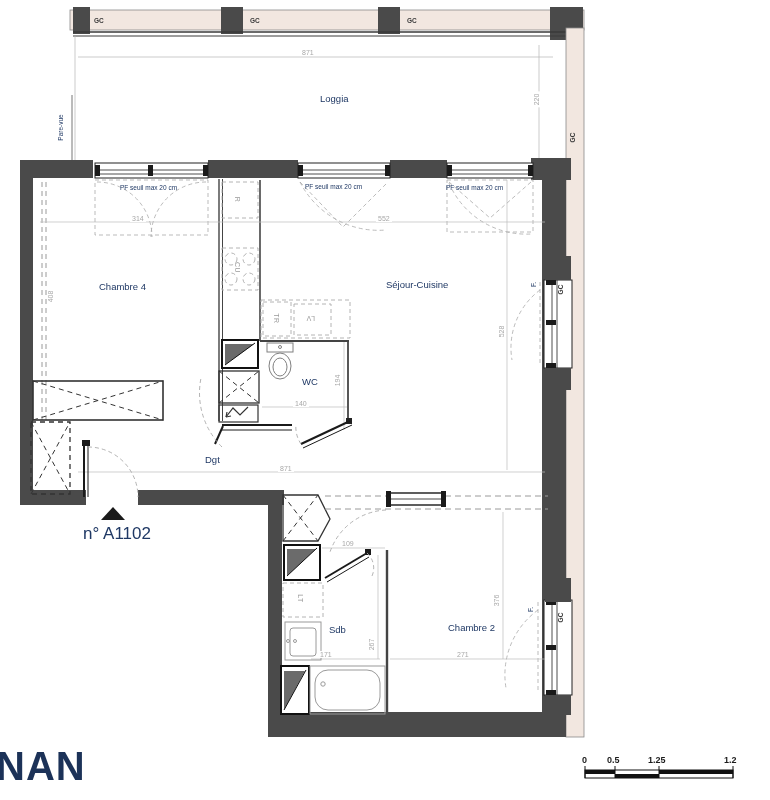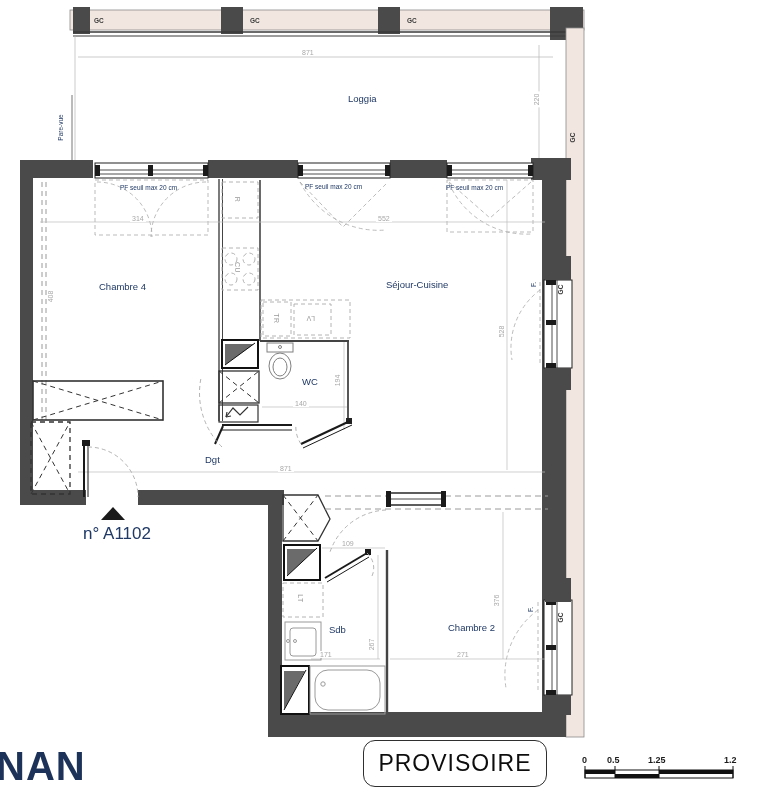--- a/index.html
+++ b/index.html
@@ -283,21 +283,21 @@
       <rect x="585" y="770" width="30" height="4" fill="#111111" stroke="none"></rect>
       <rect x="659" y="770" width="74" height="4" fill="#111111" stroke="none"></rect>
       <rect x="615" y="774" width="44" height="4" fill="#111111" stroke="none"></rect>
       <line x1="585" y1="766" x2="585" y2="778"></line>
       <line x1="615" y1="766" x2="615" y2="778"></line>
       <line x1="659" y1="766" x2="659" y2="778"></line>
       <line x1="733" y1="766" x2="733" y2="778"></line>
     </g>
   </svg>
 
-  <div class="lbl room" style="left:320px;top:93px;margin-left:28px;">Loggia</div>
+  <div class="lbl room" style="left:320px;top:93px;">Loggia</div>
   <div class="lbl room" style="left:99px;top:281px;">Chambre 4</div>
   <div class="lbl room" style="left:386px;top:279px;">Séjour-Cuisine</div>
   <div class="lbl room" style="left:302px;top:376px;">WC</div>
   <div class="lbl room" style="left:181px;top:454px;margin-left:24px;">Dgt</div>
   <div class="lbl room" style="left:329px;top:624px;">Sdb</div>
   <div class="lbl room" style="left:448px;top:622px;">Chambre 2</div>
   <div class="lbl" style="left:83px;top:524px;font-size:17px;color:#1f3864;">n° A1102</div>
 
   <div class="lbl tiny" style="left:120px;top:184px;">PF seuil max 20 cm</div>
   <div class="lbl tiny" style="left:305px;top:183px;">PF seuil max 20 cm</div>
@@ -328,23 +328,20 @@
   <div class="lbl dim vrot" style="left:494px;top:328px;">528</div>
   <div class="lbl dim vrot" style="left:330px;top:377px;">194</div>
   <div class="lbl dim" style="left:293px;top:400px;">140</div>
   <div class="lbl dim" style="left:278px;top:465px;">871</div>
   <div class="lbl dim" style="left:340px;top:540px;">109</div>
   <div class="lbl dim" style="left:318px;top:651px;">171</div>
   <div class="lbl dim vrot" style="left:364px;top:641px;">267</div>
   <div class="lbl dim" style="left:455px;top:651px;">271</div>
   <div class="lbl dim vrot" style="left:489px;top:597px;">376</div>
 
-  <div id="stamp">
-    <span>PROVISOIRE</span>
-  </div>
   <div id="logo">NAN</div>
 
   <div class="sc-lbl" style="left:582px;top:755px;">0</div>
   <div class="sc-lbl" style="left:607px;top:755px;text-align:center;">0.5</div>
   <div class="sc-lbl" style="left:648px;top:755px;">1.25</div>
   <div class="sc-lbl" style="left:724px;top:755px;">1.2</div>
 
 </div>
 
 </body></html>

